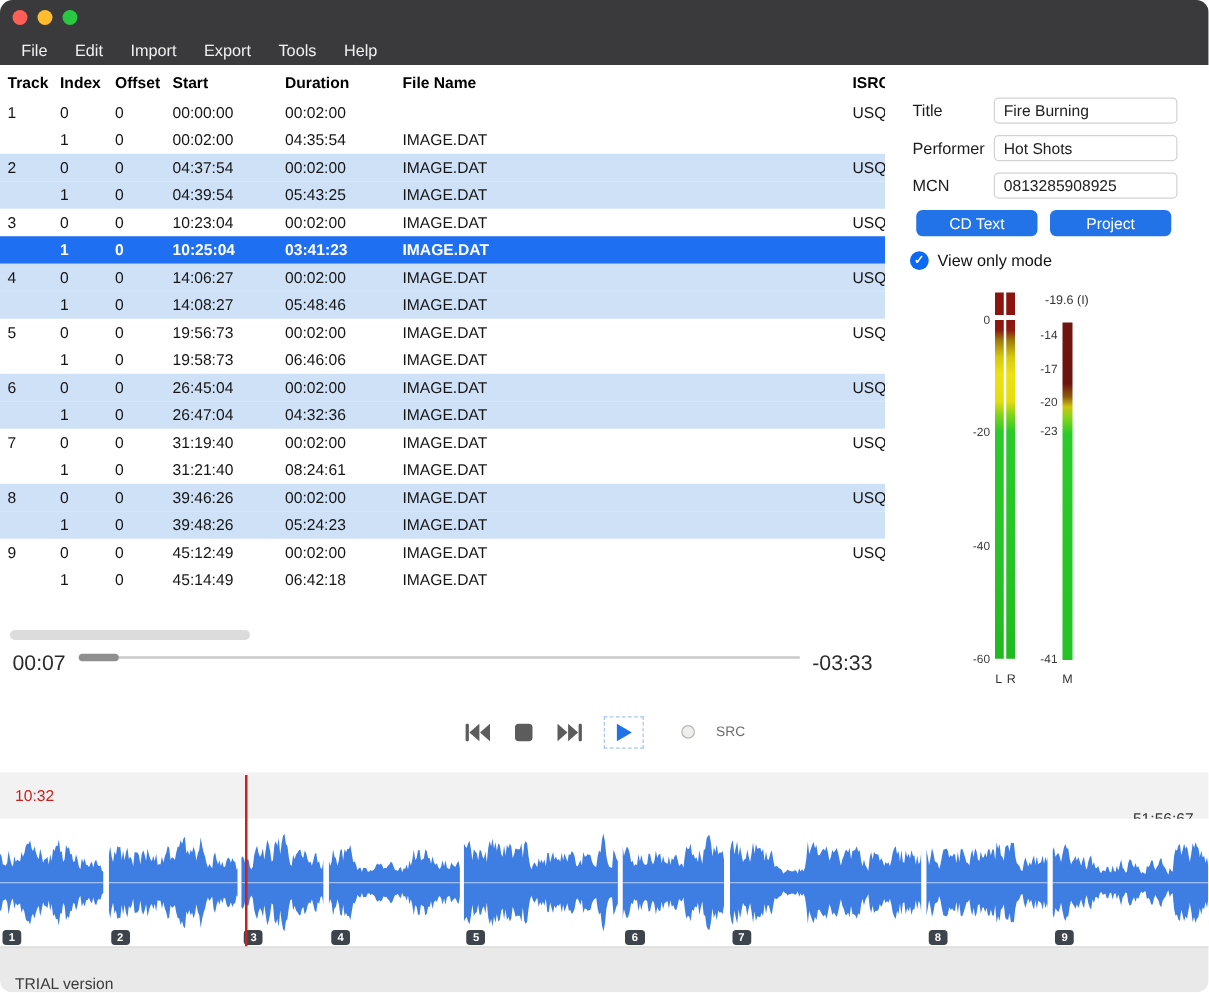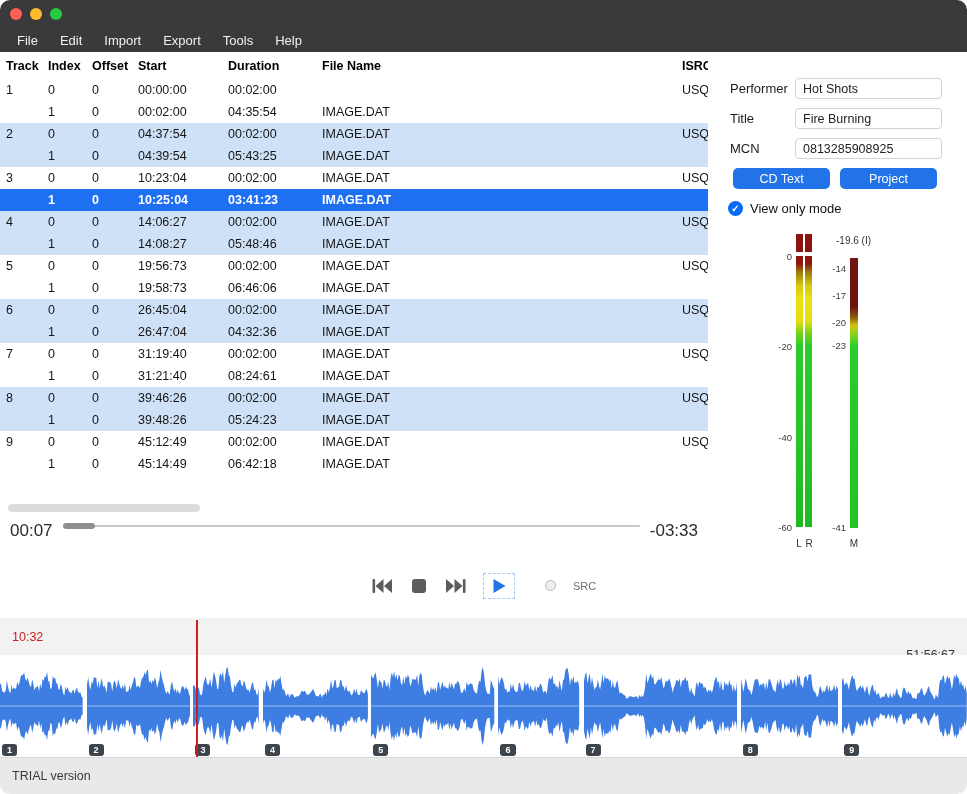--- a/index.html
+++ b/index.html
@@ -76,21 +76,21 @@
   .timeline { position:relative; }
   .time-header { height:37px; background:#f2f2f2; display:flex; align-items:center; justify-content:space-between; padding:0 12px; font-size:12.5px; }
   .pos-label { color:var(--playhead,#cc2020); }
   .total-label { color:#333;margin-top:36px; }
   .waveform-area { height:102px; position:relative; background:#fff; overflow:hidden; }
   .wseg { position:absolute; top:0; bottom:0; }
   .wavesvg { position:absolute; inset:0; width:100%; height:100%; }
   .wbadge { position:absolute; left:2px; bottom:1px; background:#3e444c; color:#fff; font-size:9px; font-weight:700; padding:1px 5px; border-radius:3px; z-index:3; }
   .playhead { position:absolute; top:2px; bottom:0; width:2px; background:var(--playhead,#cc2020); z-index:5; }
 
-  .statusbar { height:37px; background:#e9e9e9; border-top:1px solid #d8d8d8; display:flex; align-items:center; padding-left:12px; font-size:12.5px; color:#3a3a3a; }
+  .statusbar { height:37px; background:#e9e9e9; border-top:1px solid #d8d8d8; display:flex; align-items:flex-end; padding-left:12px; font-size:12.5px; color:#3a3a3a; }
 </style>
 </head>
 <body>
 
 <div class="window">
 
   <div class="titlebar">
     <div class="traffic">
       <span class="tl red"></span>
       <span class="tl yellow"></span>
@@ -290,26 +290,26 @@
         <div class="seek">
           <div class="seek-track"></div>
           <div class="seek-thumb"></div>
         </div>
         <span>-03:33</span>
       </div>
     </div>
 
     <div class="right-panel">
       <div class="field-row">
+        <span class="field-label">Title</span>
+        <input class="field-input" type="text" value="Fire Burning" style="">
+      </div>
+      <div class="field-row">
         <span class="field-label">Performer</span>
         <input class="field-input" type="text" value="Hot Shots" style="">
-      </div>
-      <div class="field-row">
-        <span class="field-label">Title</span>
-        <input class="field-input" type="text" value="Fire Burning" style="">
       </div>
       <div class="field-row">
         <span class="field-label">MCN</span>
         <input class="field-input" type="text" value="0813285908925" style="">
       </div>
       <div class="btn-row">
         <button class="btn">CD Text</button>
         <button class="btn">Project</button>
       </div>
       <div class="vo-row">

